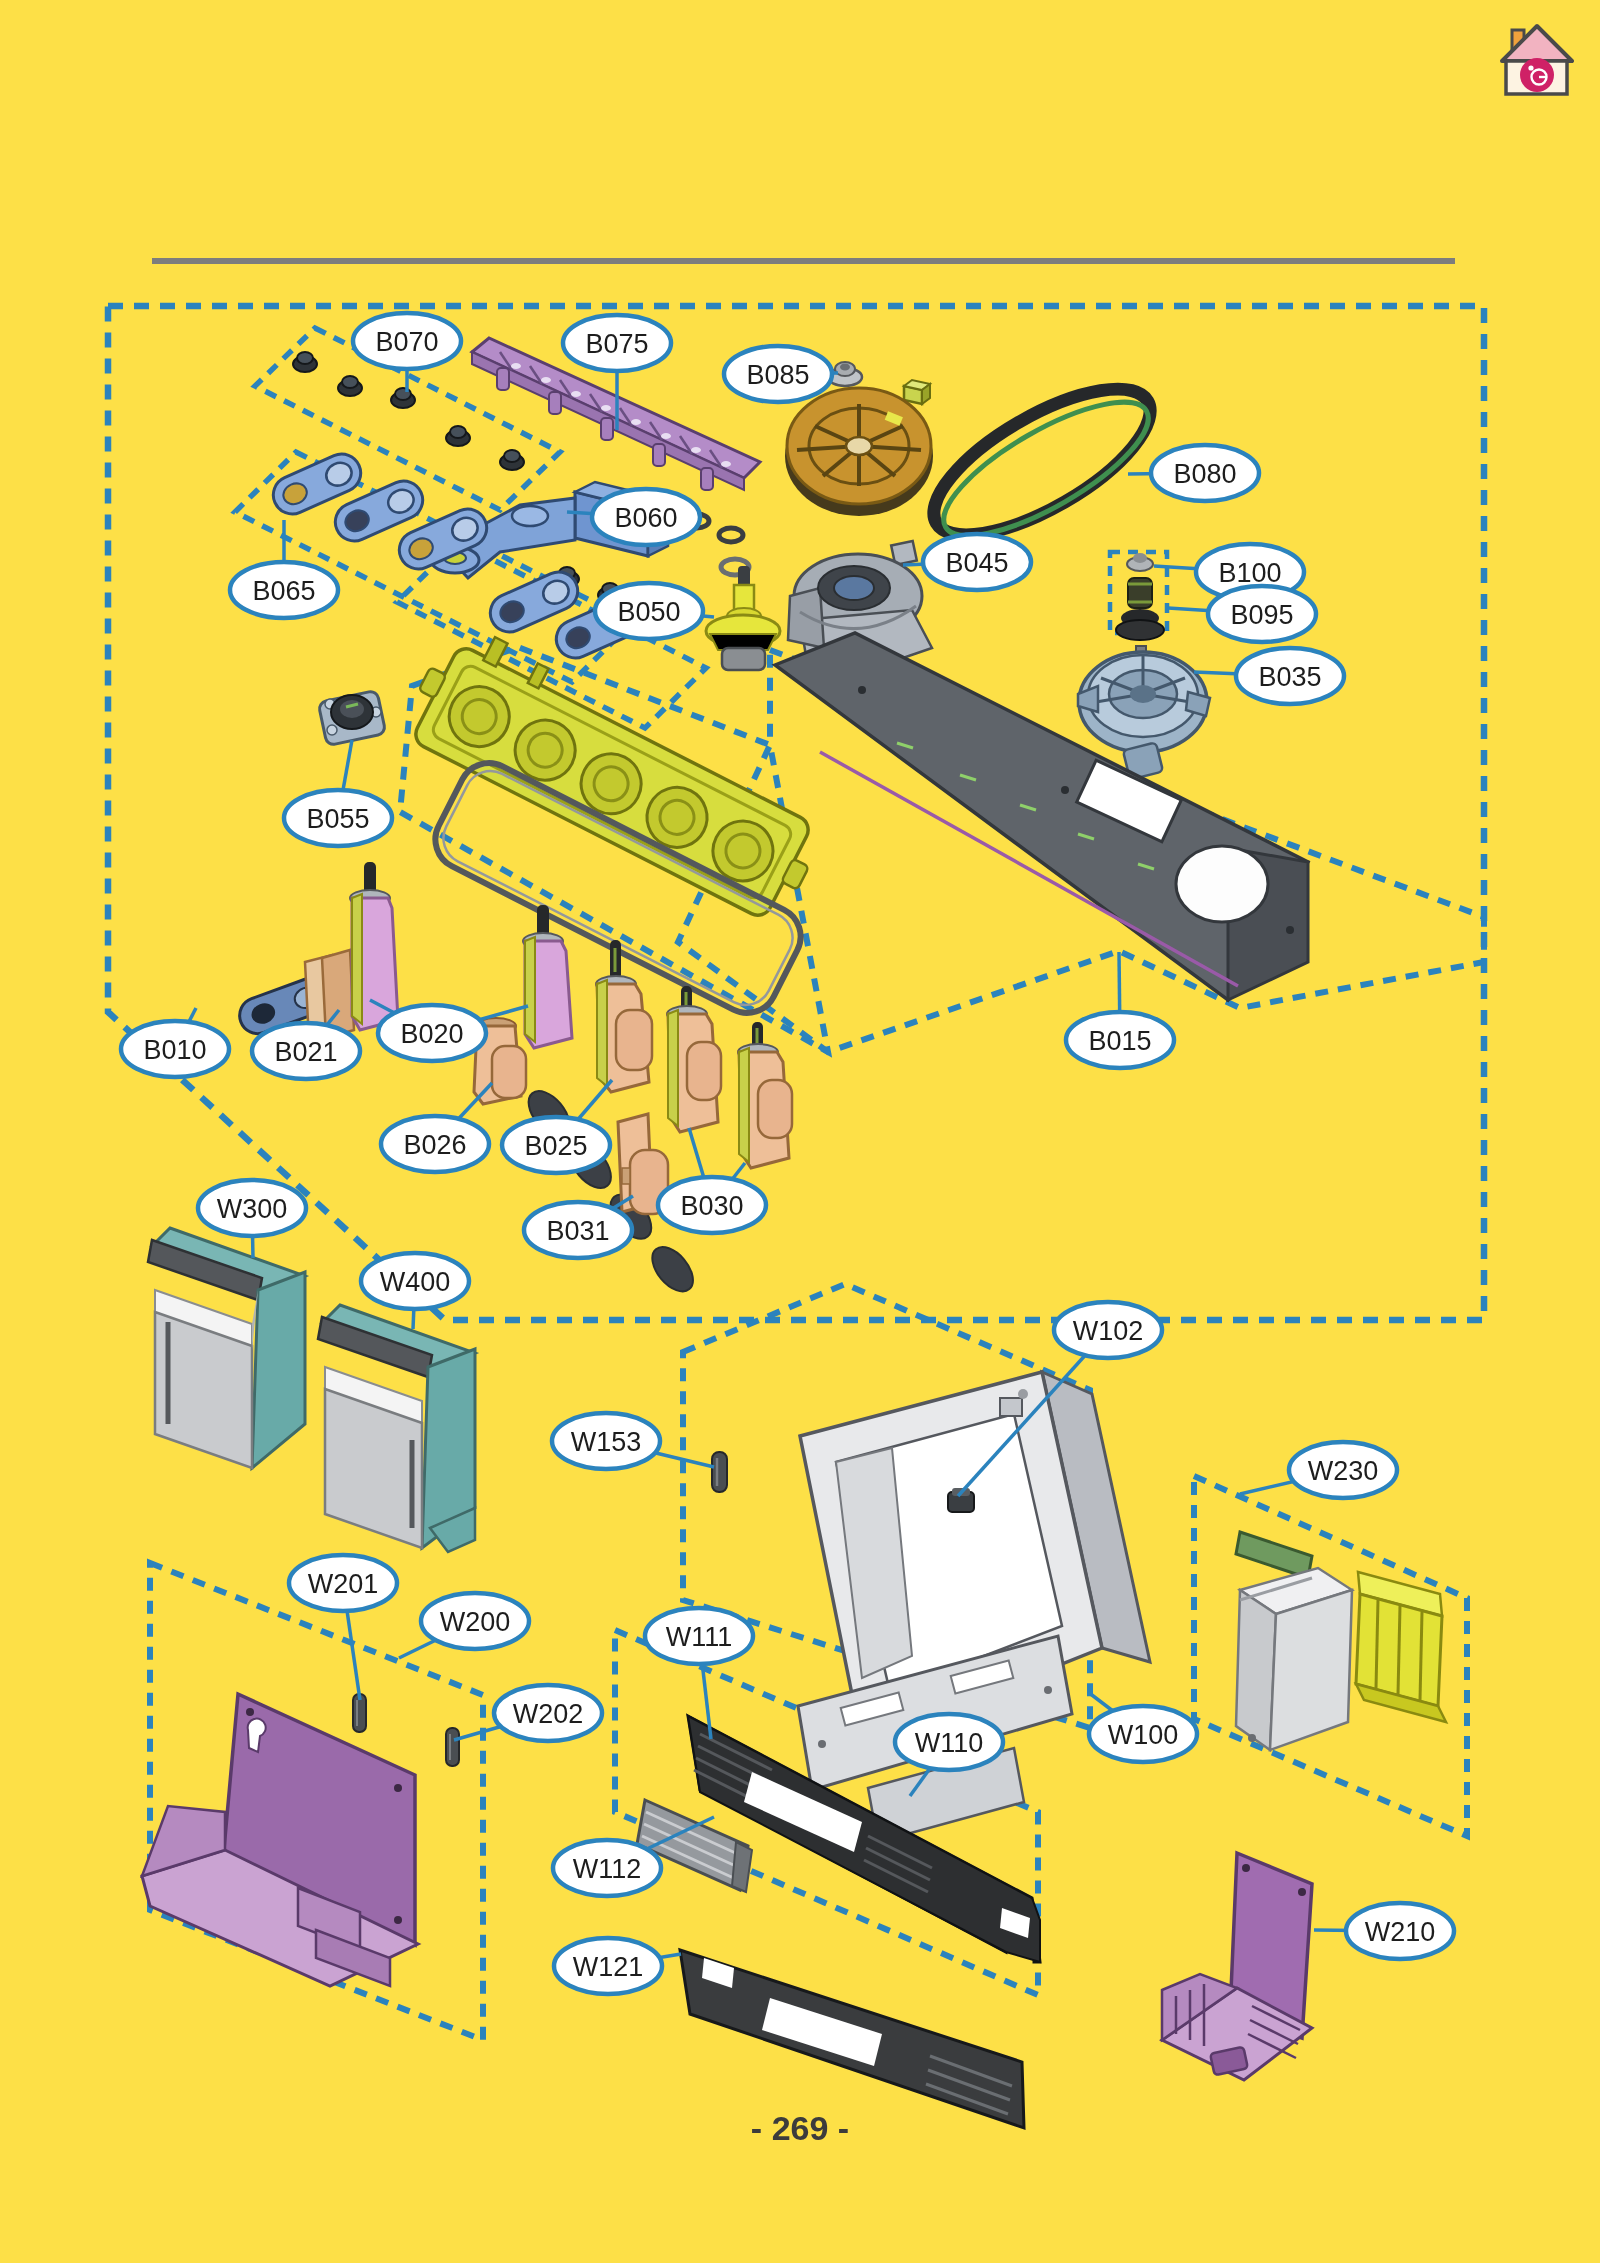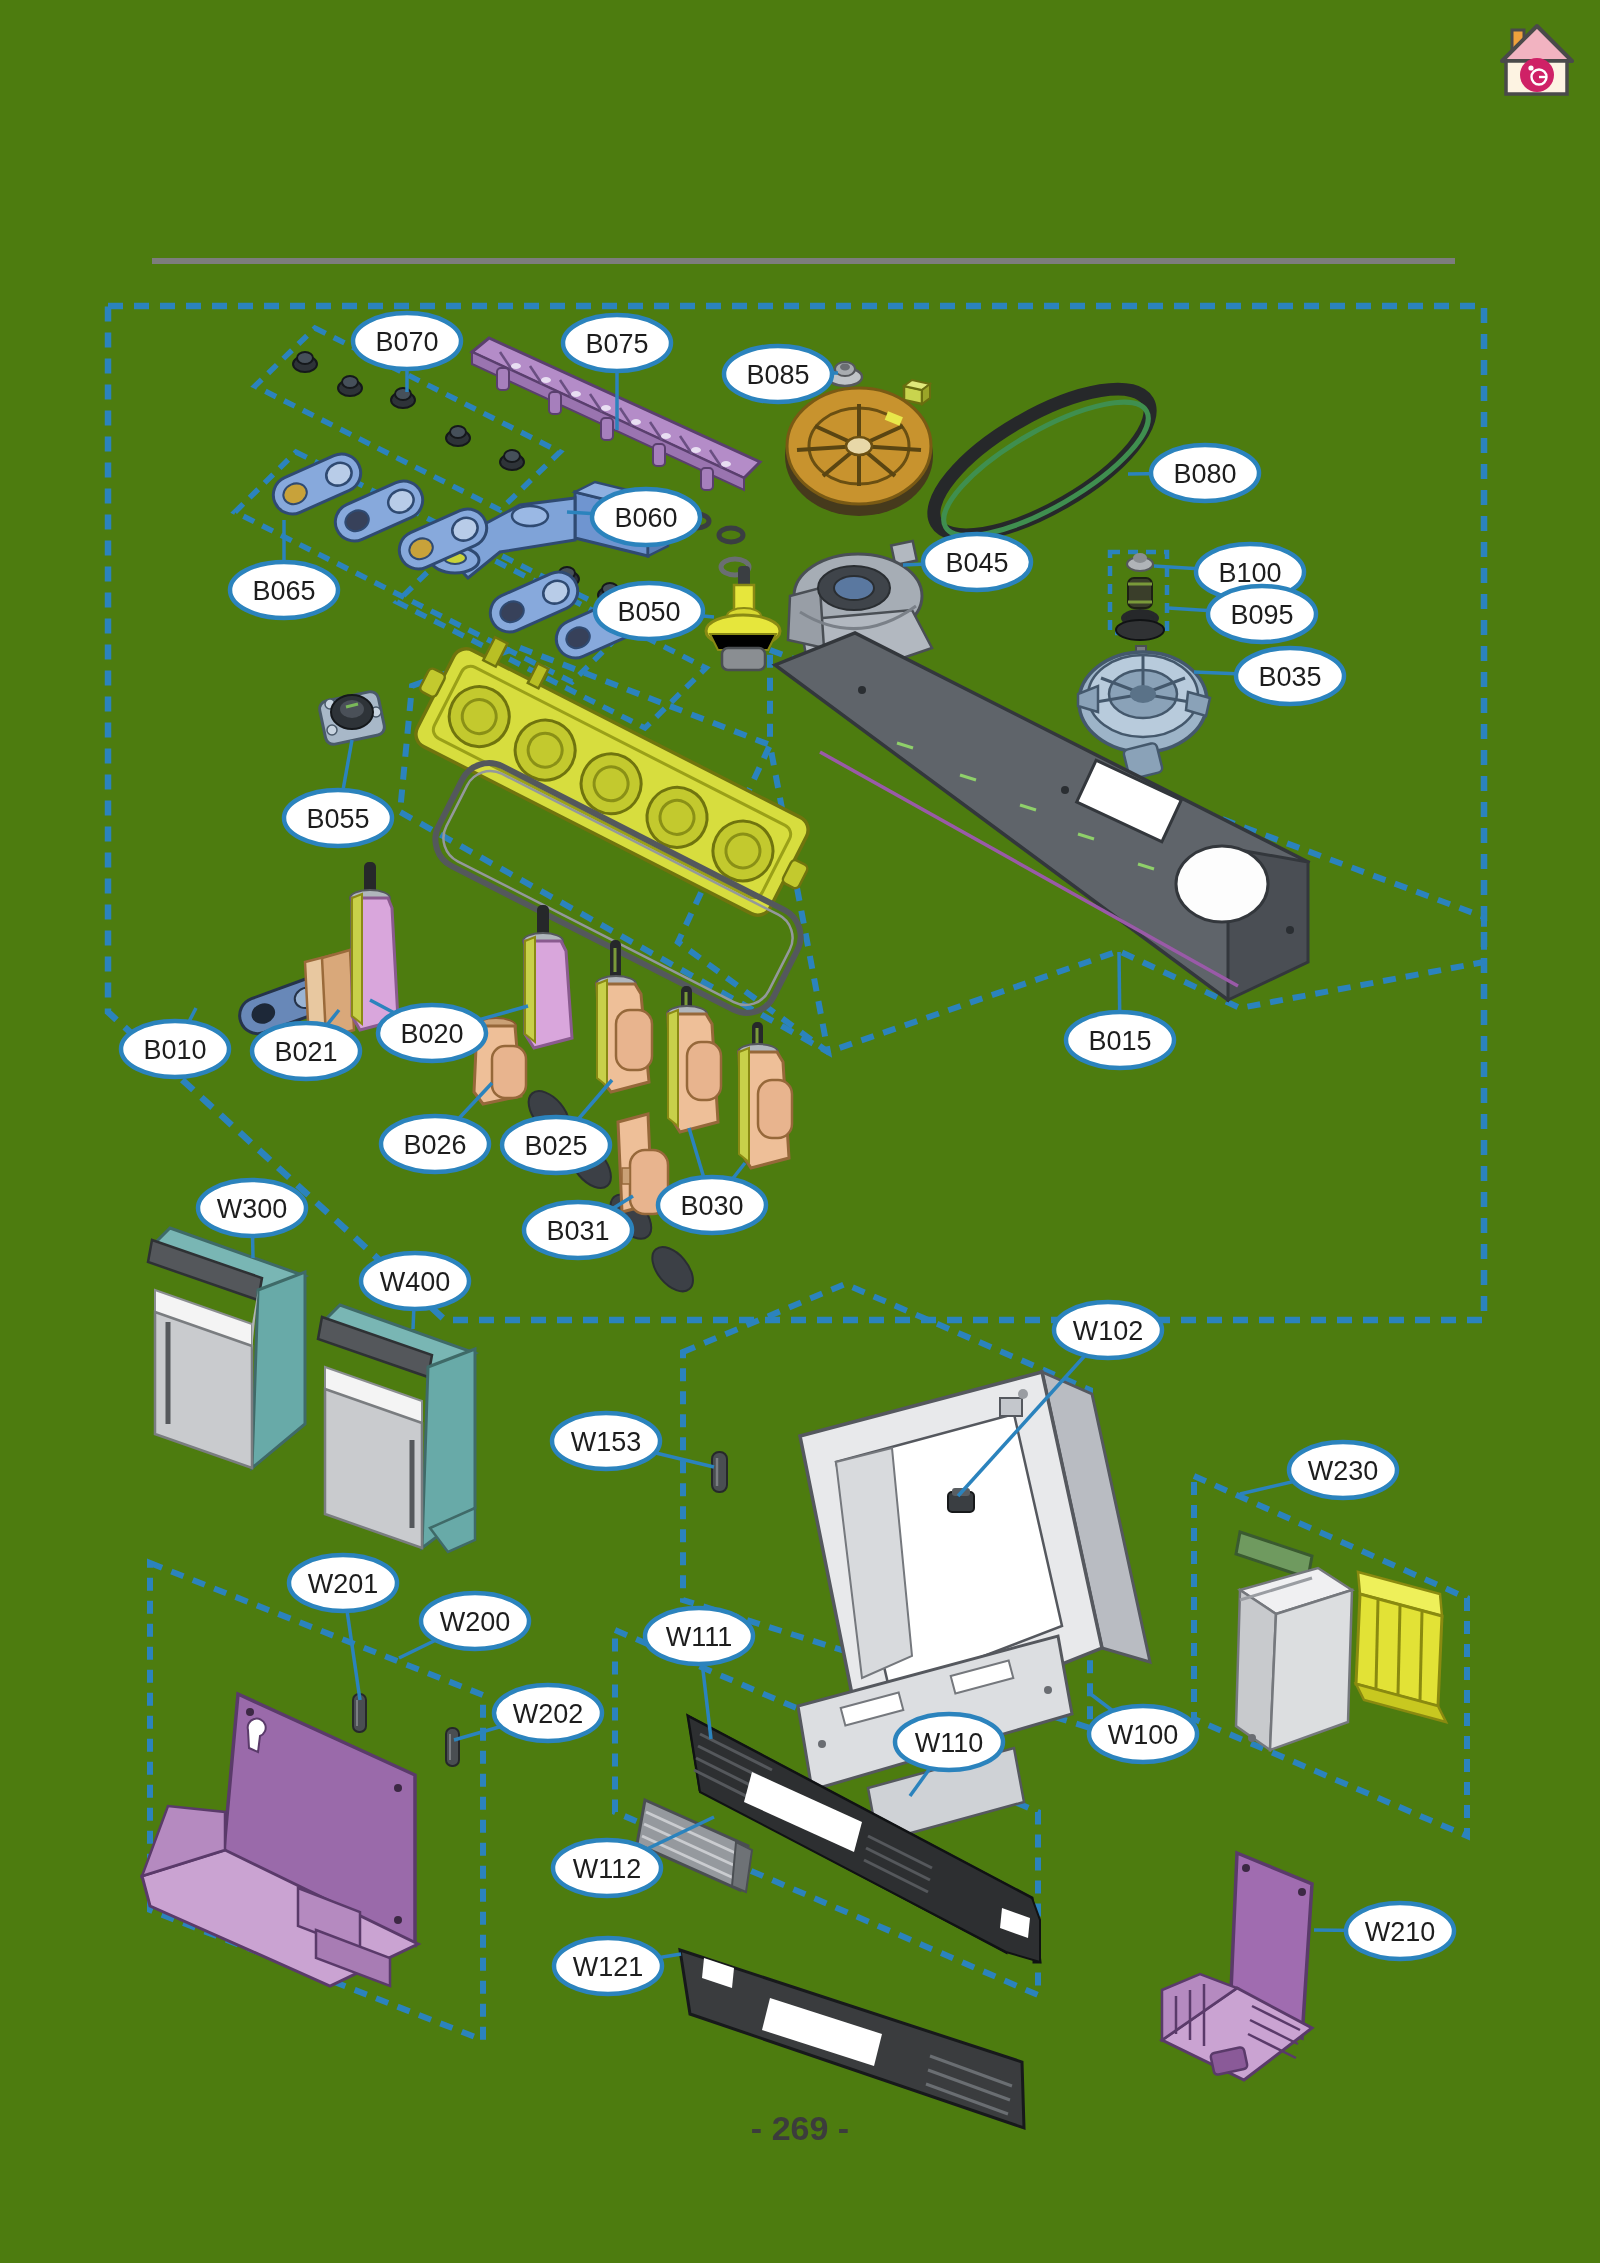--- a/index.html
+++ b/index.html
@@ -1,16 +1,16 @@
 <!DOCTYPE html>
 <html><head>
 <meta charset="utf-8">
 <style>
   html,body{margin:0;padding:0;background:#fff;}
-  .page{position:relative;width:1600px;height:2263px;background:#4d7c0f;overflow:hidden;
+  .page{position:relative;width:1600px;height:2263px;background:#fde047;overflow:hidden;
         font-family:"Liberation Sans", sans-serif;}
   svg{display:block;}
   .callout-text{font-family:"Liberation Sans", sans-serif;font-size:27px;fill:#1d1d1d;}
   .footer-text{font-family:"Liberation Sans", sans-serif;font-size:34px;font-weight:bold;fill:#3c3c3c;}
 </style>
 </head>
 <body>
 
 <div class="page">
 <svg width="1600" height="2263" viewBox="0 0 1600 2263" xmlns="http://www.w3.org/2000/svg">

